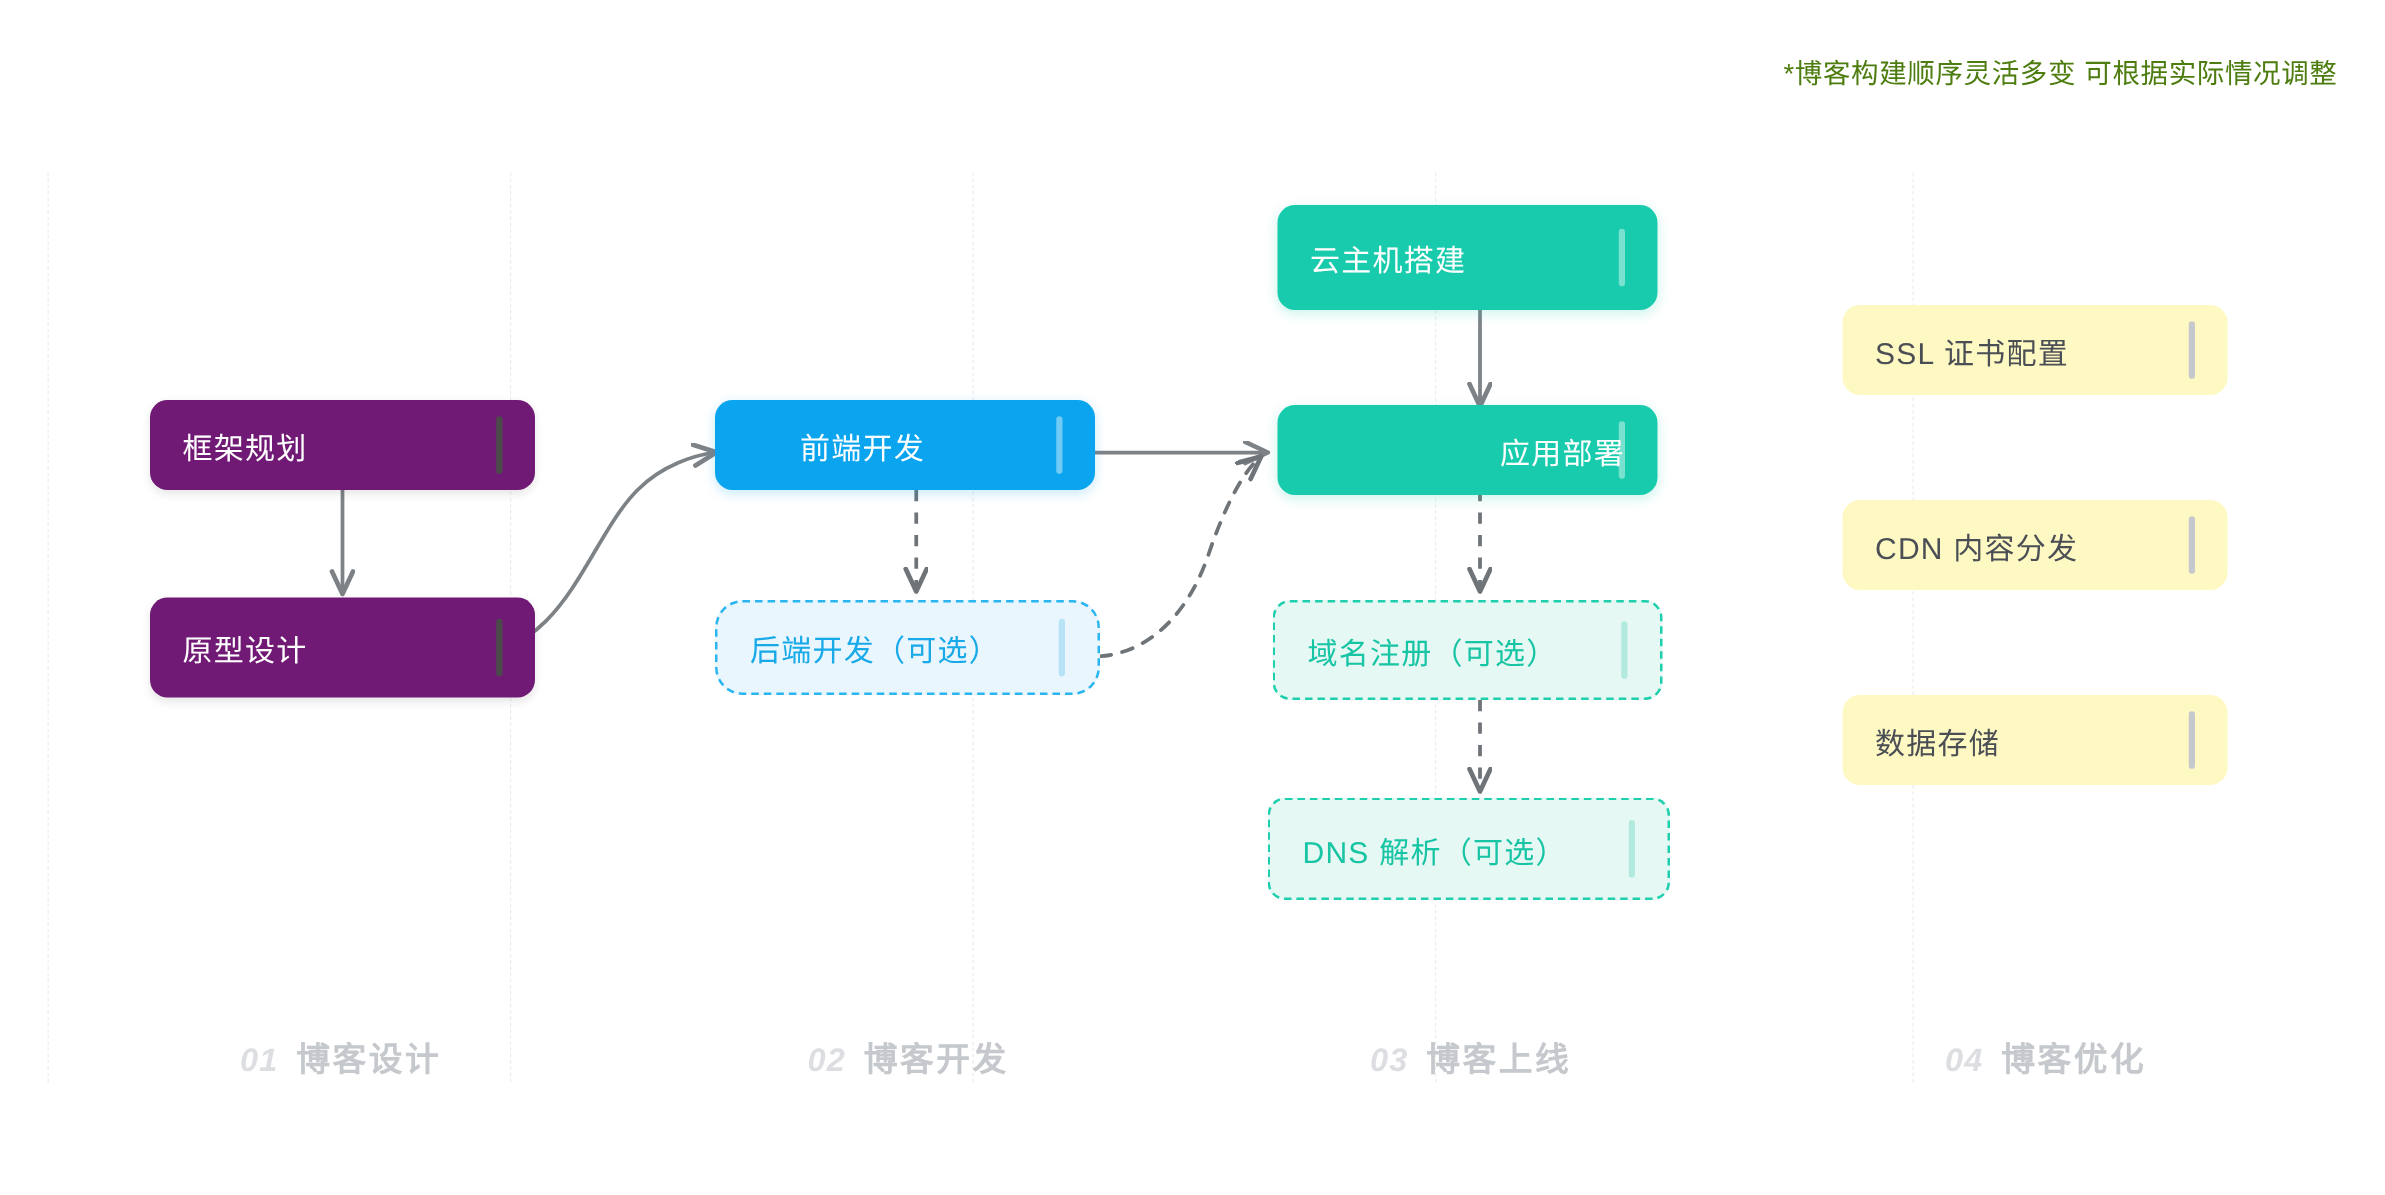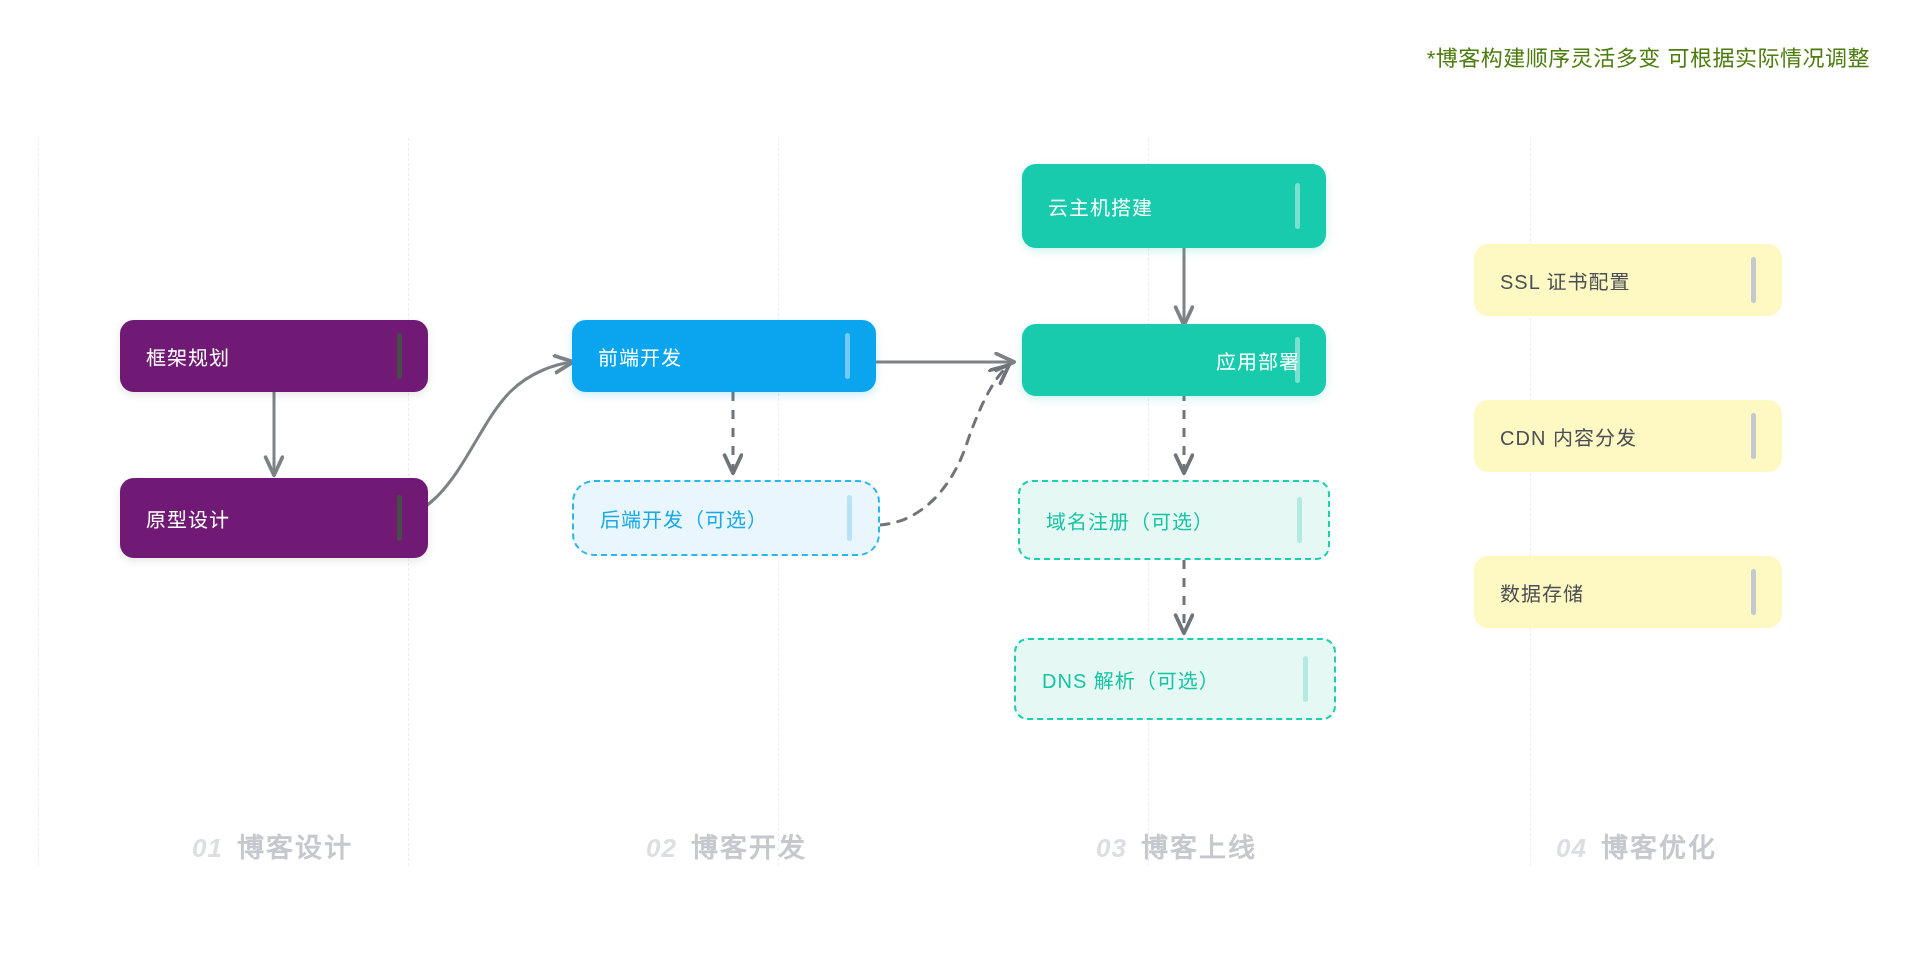--- a/index.html
+++ b/index.html
@@ -67,21 +67,21 @@
   .node {
     position: absolute;
     box-sizing: border-box;
     display: flex;
     align-items: center;
     border-radius: 14px;
     padding: 0 26px;
     white-space: nowrap;
   }
   .node .node-text {
-    font-size: 20px;
+    font-size: 24px;
     font-weight: 500;
     letter-spacing: 1px;
   }
   .node .node-bar {
     position: absolute;
     right: 26px;
     top: 50%;
     transform: translateY(-50%);
     width: 5px;
     height: 46px;
@@ -94,21 +94,21 @@
     box-shadow: 0 3px 8px rgba(0,0,0,0.10);
   }
   .node.dark .node-text { color: #ffffff; }
   .node.dark .node-bar  { background: #4a4a4a; }
 
   
   .node.blue {
     background: #0aa5ee;
     box-shadow: 0 3px 9px rgba(10,165,238,0.22);
   }
-  .node.blue .node-text { color: #ffffff; }
+  .node.blue .node-text { color: #ffffff; margin-left: 42px; }
   .node.blue .node-bar  { background: rgba(255,255,255,0.42); }
 
   
   .node.blue-dashed {
     background: #e9f6fd;
     border: 2.5px dashed #29b6f0;
     box-shadow: none;
   }
   .node.blue-dashed .node-text { color: #17a9e8; }
   .node.blue-dashed .node-bar  { background: #b8e3f7; }

